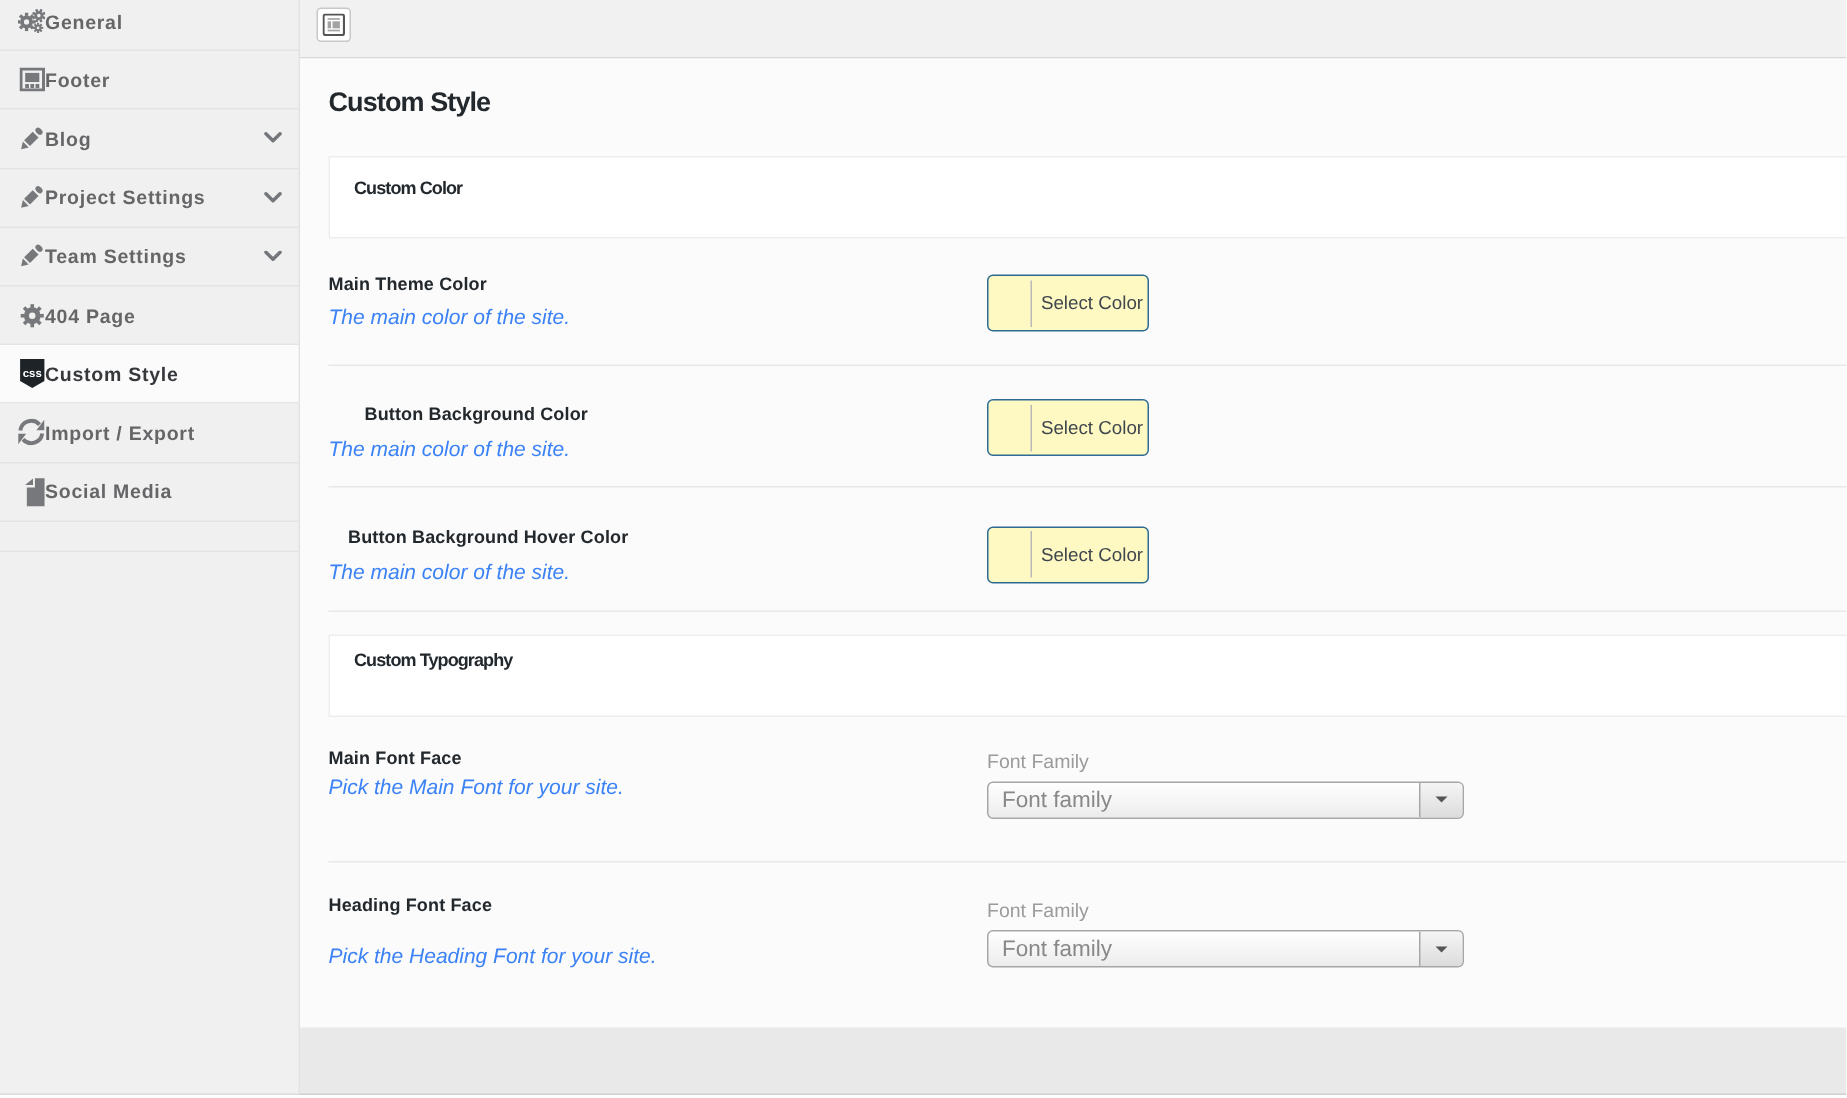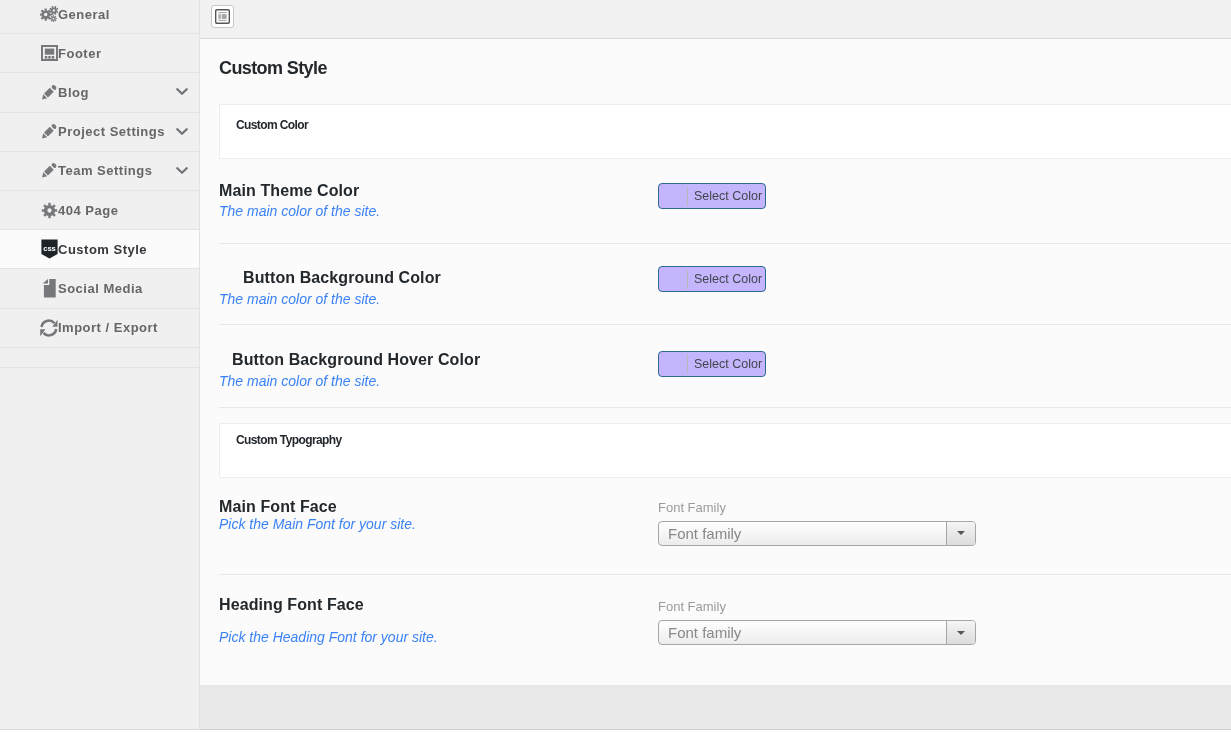--- a/index.html
+++ b/index.html
@@ -10,21 +10,21 @@
   
   .sidebar { position:absolute; left:0; top:0; width:200px; height:730px;
     background:#f0f0f0; border-right:1px solid #e2e2e2; border-bottom:1px solid #d9d9d9; }
   .menu { position:absolute; left:0; top:-5px; width:199px; }
   .mi { position:relative; height:39.2px; border-bottom:1px solid #e4e4e4;
     display:flex; align-items:center; padding-left:12px; }
   .mi .lbl { margin-left:0; font-size:13px; font-weight:bold; color:#666668;
     letter-spacing:0.5px; }
   .mi.sel { background:#fbfbfb; }
   .mi.sel .lbl { color:#36383b; }
-  .mi .ico { width:18px; display:flex; justify-content:center;margin-left:28px; }
+  .mi .ico { width:18px; display:flex; justify-content:flex-end; }
   .chev { position:absolute; right:11px; top:50%; margin-top:-4px; }
   .mi-empty { height:20.2px; border-bottom:1px solid #e4e4e4; }
 
   
   .topbar { position:absolute; left:200px; top:0; width:1031px; height:39px;
     background:#f1f1f1; border-bottom:1px solid #d8d8d8; }
   .tbbtn { position:absolute; left:11px; top:5px; width:23px; height:23px;
     background:#fff; border:1px solid #c8c8c8; border-radius:3px;
     display:flex; align-items:center; justify-content:center; }
 
@@ -33,26 +33,26 @@
     background:#fbfbfb; }
   .footstrip { position:absolute; left:200px; top:685px; width:1031px; height:45px;
     background:#e9e9e9; border-bottom:1px solid #cfcfcf; }
 
   .abs { position:absolute; }
   h1.title { font-size:18px; font-weight:bold; color:#23282d; line-height:1;
     letter-spacing:-0.6px; }
   .secbox { background:#fff; border:1px solid #ededed; }
   h2.sect { font-size:12px; font-weight:bold; color:#23282d; line-height:1;
     letter-spacing:-0.6px; }
-  .rowlbl { font-size:16px; font-weight:bold; color:#23282d; line-height:1; letter-spacing:0.1px; }
+  .rowlbl { font-size:12px; font-weight:bold; color:#23282d; line-height:1; letter-spacing:0.1px; }
   .rowdesc { font-size:14px; font-style:italic; color:#3b82f6; line-height:1; }
   .hr { height:1px; background:#e8e8e8; }
 
-  .colorbtn { width:108px; height:26px; border:1.8px solid #2d6b93; border-radius:4px;
-    background:#c4b5fd; display:flex; }
+  .colorbtn { width:108px; height:38px; border:1.8px solid #2d6b93; border-radius:4px;
+    background:#fef9c3; display:flex; }
   .colorbtn .swatch { width:29px; border-right:1px solid #b9b9b9; margin:2.5px 0; }
   .colorbtn .btxt { flex:1; display:flex; align-items:center; justify-content:center;
     font-size:12.5px; color:#40464d; padding-left:3px; }
 
   .fflabel { font-size:13px; color:#9b9b9b; line-height:1; }
   .selbox { width:318px; height:25px; border:1px solid #a6a6a6; border-radius:4px;
     background:linear-gradient(#ffffff,#ececec); display:flex; overflow:hidden; }
   .selbox .stxt { flex:1; font-size:15px; color:#888; line-height:23px; padding-left:9px; }
   .selbox .sarrow { width:29px; border-left:1px solid #a6a6a6;
     background:linear-gradient(#f5f5f5,#dcdcdc);
@@ -191,39 +191,39 @@
           <span class="ico">
             <svg width="17" height="20" viewBox="0 0 17 20">
               <path fill="#1d2327" d="M0.4,0.4 H16.6 V15 L8.5,19.6 L0.4,15 Z"></path>
               <text x="8.5" y="12.4" text-anchor="middle" font-family="Liberation Sans, sans-serif" font-size="7.6" font-weight="bold" fill="#fff">css</text>
             </svg>
           </span>
           <span class="lbl">Custom Style</span>
         </div>
       <div class="mi">
           <span class="ico">
-            <svg width="14" height="20" viewBox="0 0 14 20">
-              <polygon fill="#76787b" points="0.7,5.4 6,1.0 6,5.4"></polygon>
-              <path fill="#76787b" d="M1.9,7.0 L7.3,7.0 L7.3,0.9 L13.7,0.9 L13.7,19.5 L1.9,19.5 Z"></path>
-            </svg>
-          </span>
-          <span class="lbl">Social Media</span>
-        </div>
-      <div class="mi">
-          <span class="ico">
             <svg width="18" height="18" viewBox="0 0 18 18">
               <path fill="#76787b" d="M0.23,7.79 A8.7,8.7 0 0 1 15.32,3.18 L13.38,4.92 A6.1,6.1 0 0 0 2.81,8.15 Z"></path>
               <path fill="#76787b" d="M17.5,0.8 L17.5,7.8 L12.3,7.8 Z"></path>
               <g transform="rotate(180 8.85 9.0)">
                 <path fill="#76787b" d="M0.23,7.79 A8.7,8.7 0 0 1 15.32,3.18 L13.38,4.92 A6.1,6.1 0 0 0 2.81,8.15 Z"></path>
                 <path fill="#76787b" d="M17.5,0.8 L17.5,7.8 L12.3,7.8 Z"></path>
               </g>
             </svg>
           </span>
           <span class="lbl">Import / Export</span>
+        </div>
+      <div class="mi">
+          <span class="ico">
+            <svg width="14" height="20" viewBox="0 0 14 20">
+              <polygon fill="#76787b" points="0.7,5.4 6,1.0 6,5.4"></polygon>
+              <path fill="#76787b" d="M1.9,7.0 L7.3,7.0 L7.3,0.9 L13.7,0.9 L13.7,19.5 L1.9,19.5 Z"></path>
+            </svg>
+          </span>
+          <span class="lbl">Social Media</span>
         </div>
       <div class="mi-empty"></div>
     </div>
   </div>
 
   <h1 class="title abs" style="left:219px; top:58.5px;">Custom Style</h1>
 
   <div class="secbox abs" style="left:219px; top:104px; width:1013px; height:55px;"></div>
   <h2 class="sect abs" style="left:236px; top:118.6px;">Custom Color</h2>
 

